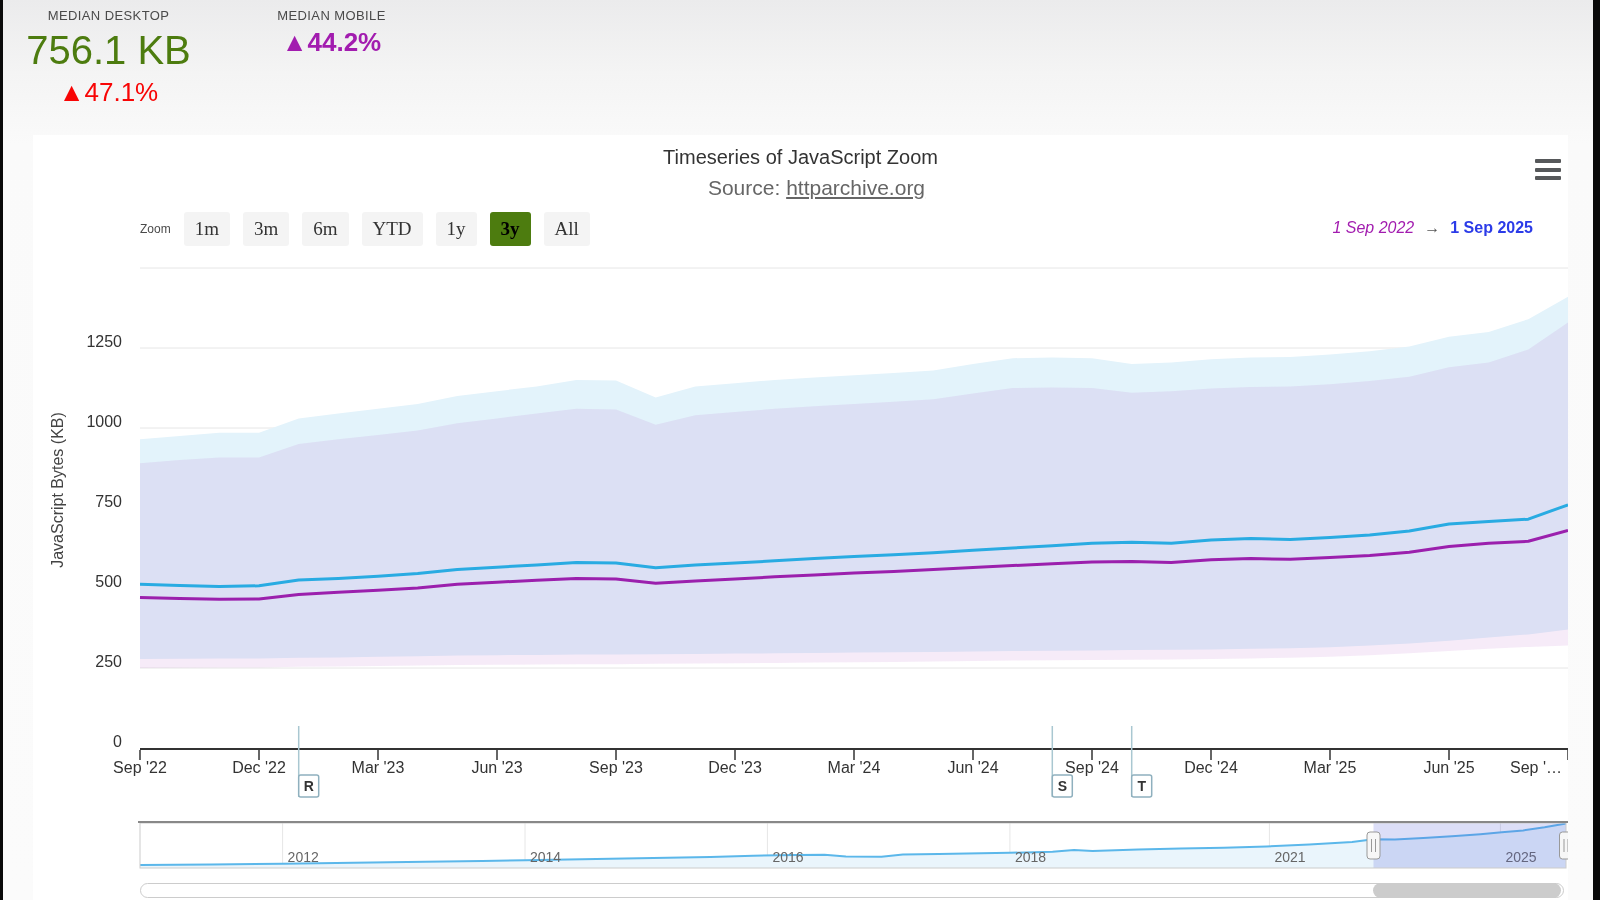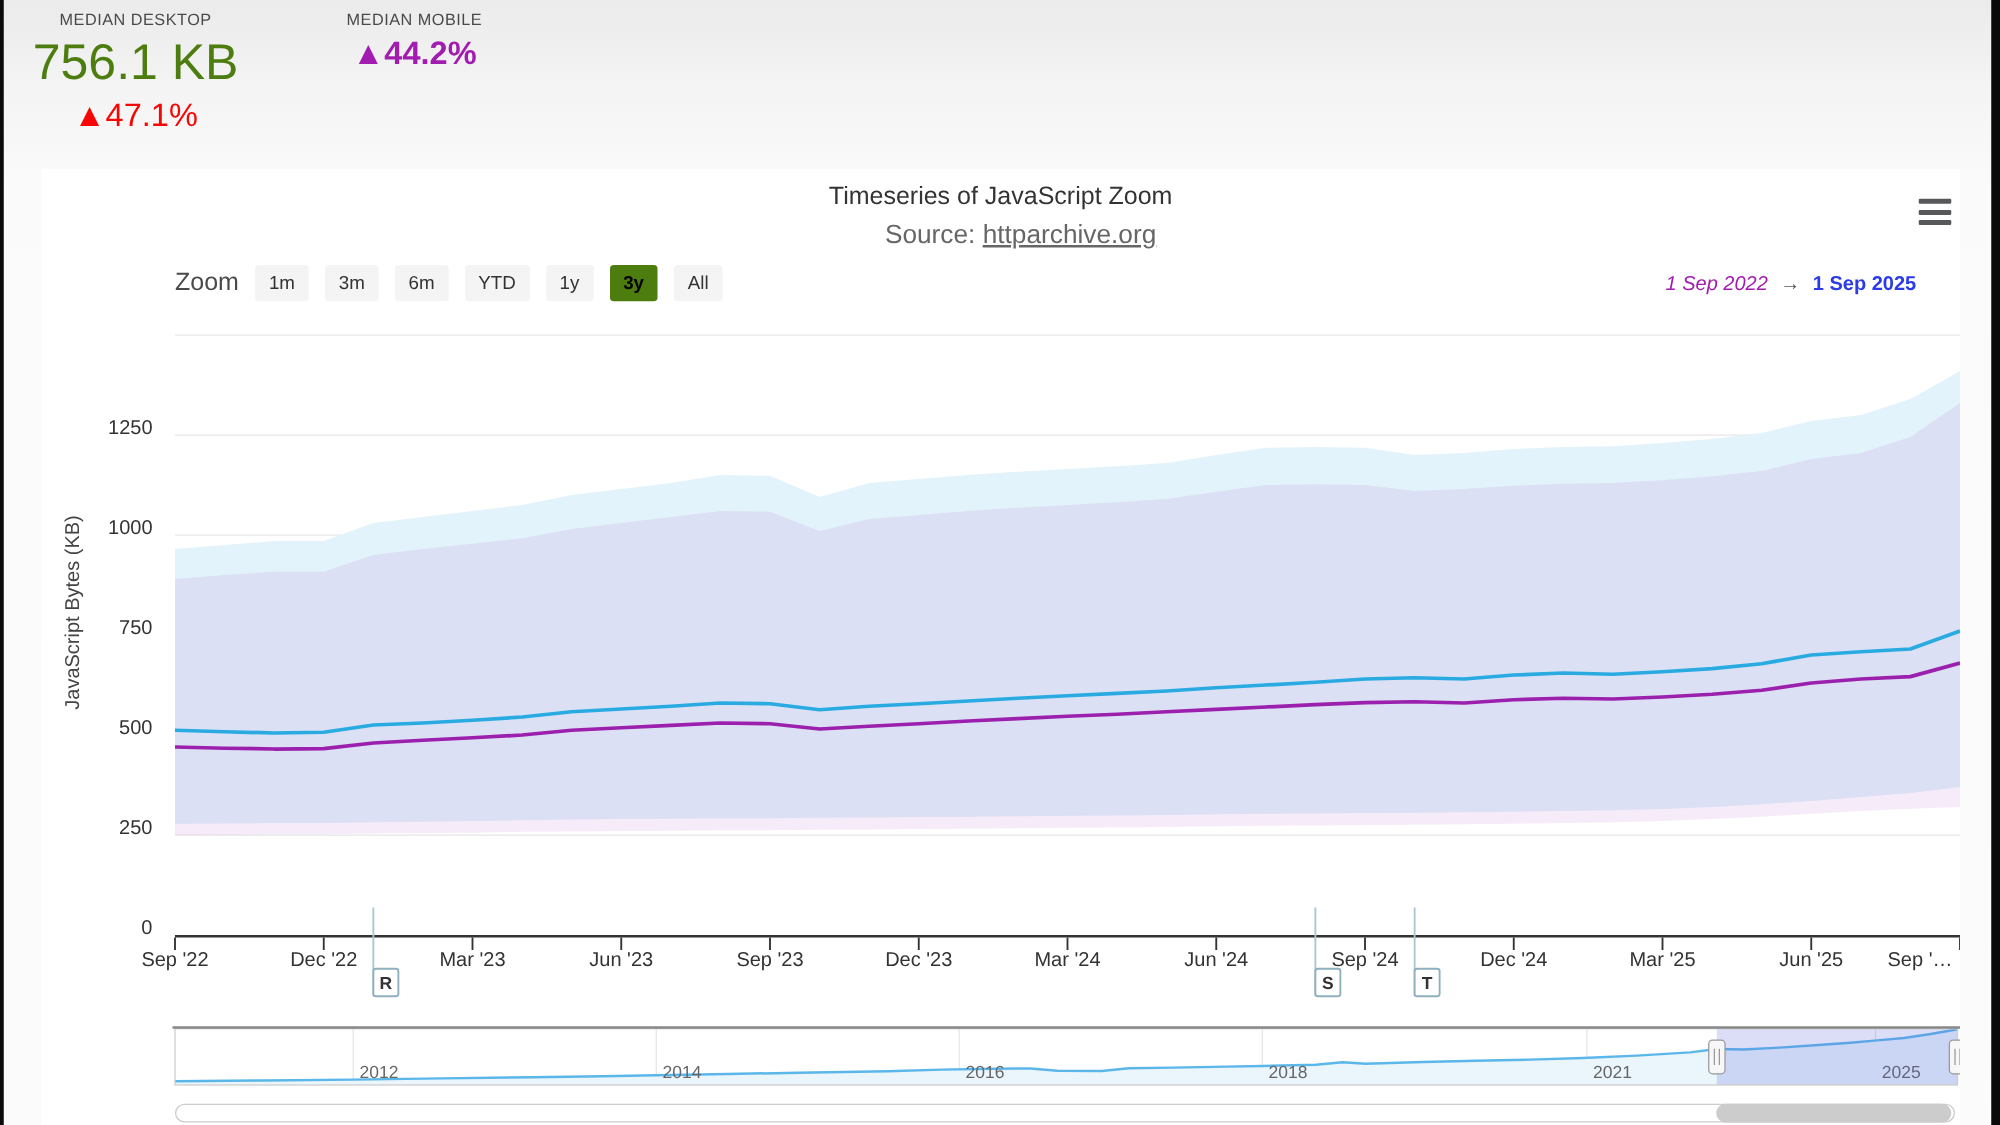--- a/index.html
+++ b/index.html
@@ -24,24 +24,24 @@
   #chart-title { position:absolute; top:11px; left:0; width:100%; text-align:center;
                  font-size:20px; color:#333; }
   #chart-subtitle { position:absolute; top:41px; left:16px; width:100%; text-align:center;
                     font-size:21px; color:#666; }
   #chart-subtitle a { color:#666; text-decoration:underline; cursor:pointer; }
   #hamburger { position:absolute; top:24px; right:7px; width:26px; height:21px;
                cursor:pointer; display:flex; flex-direction:column; justify-content:space-between; }
   #hamburger span { display:block; height:4px; background:#56585a; border-radius:1px; }
 
   #zoom-row { position:absolute; top:77px; left:107px; display:flex; align-items:center; }
-  #zoom-label { font-size:20px; color:#4a4a4a; margin-right:13px; }
-  .zbtn { font-size:15px; color:#333; background:#f4f4f4; border:none; border-radius:3px;
+  #zoom-label { font-size:12px; color:#4a4a4a; margin-right:13px; }
+  .zbtn { font-size:19px; color:#333; background:#f4f4f4; border:none; border-radius:3px;
           padding:6px 11px; margin-right:13px; cursor:pointer;
-          font-family:Liberation Sans, sans-serif; }
+          font-family:Liberation Serif, serif; }
   .zbtn.selected { background:#4d7c0f; font-weight:bold; color:#000; }
 
   #range-row { position:absolute; top:84px; right:35px; font-size:16px; }
   .range-date { color:#2b3be8; cursor:pointer; }
   #range-arrow { color:#555; padding:0 10px; }
 
   #mainsvg { position:absolute; left:0; top:0; }
 
   
   #scroll-track { position:absolute; left:107px; top:748px; width:1424px; height:15px;

